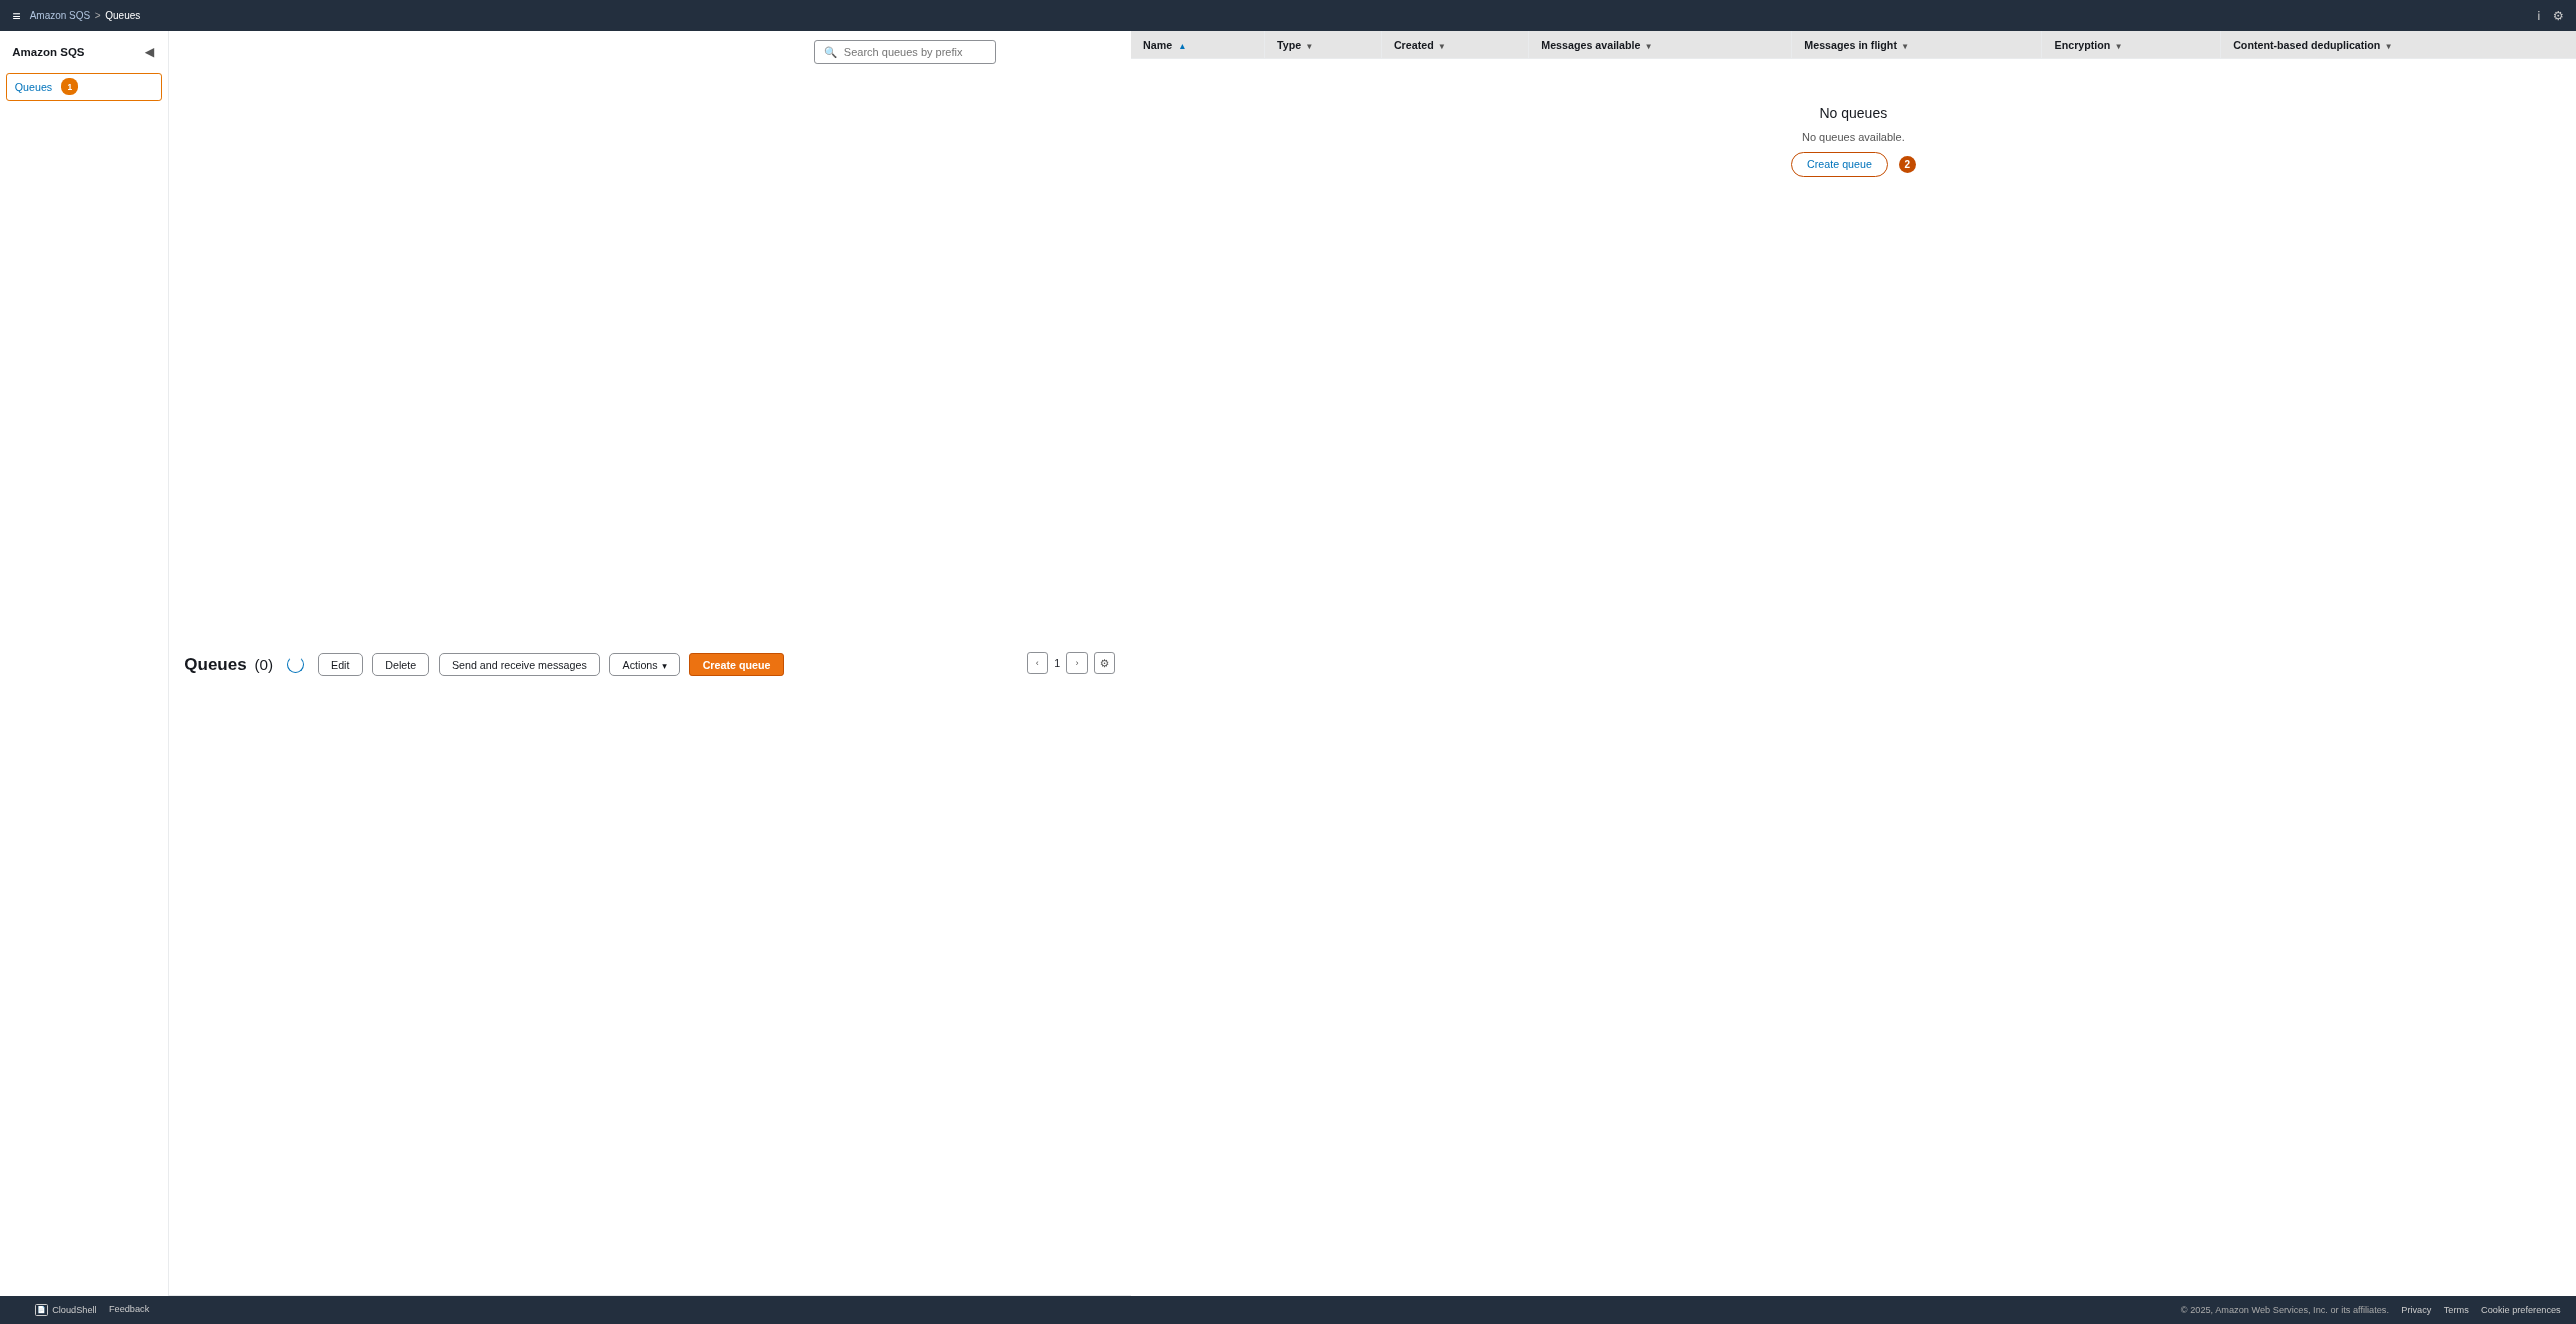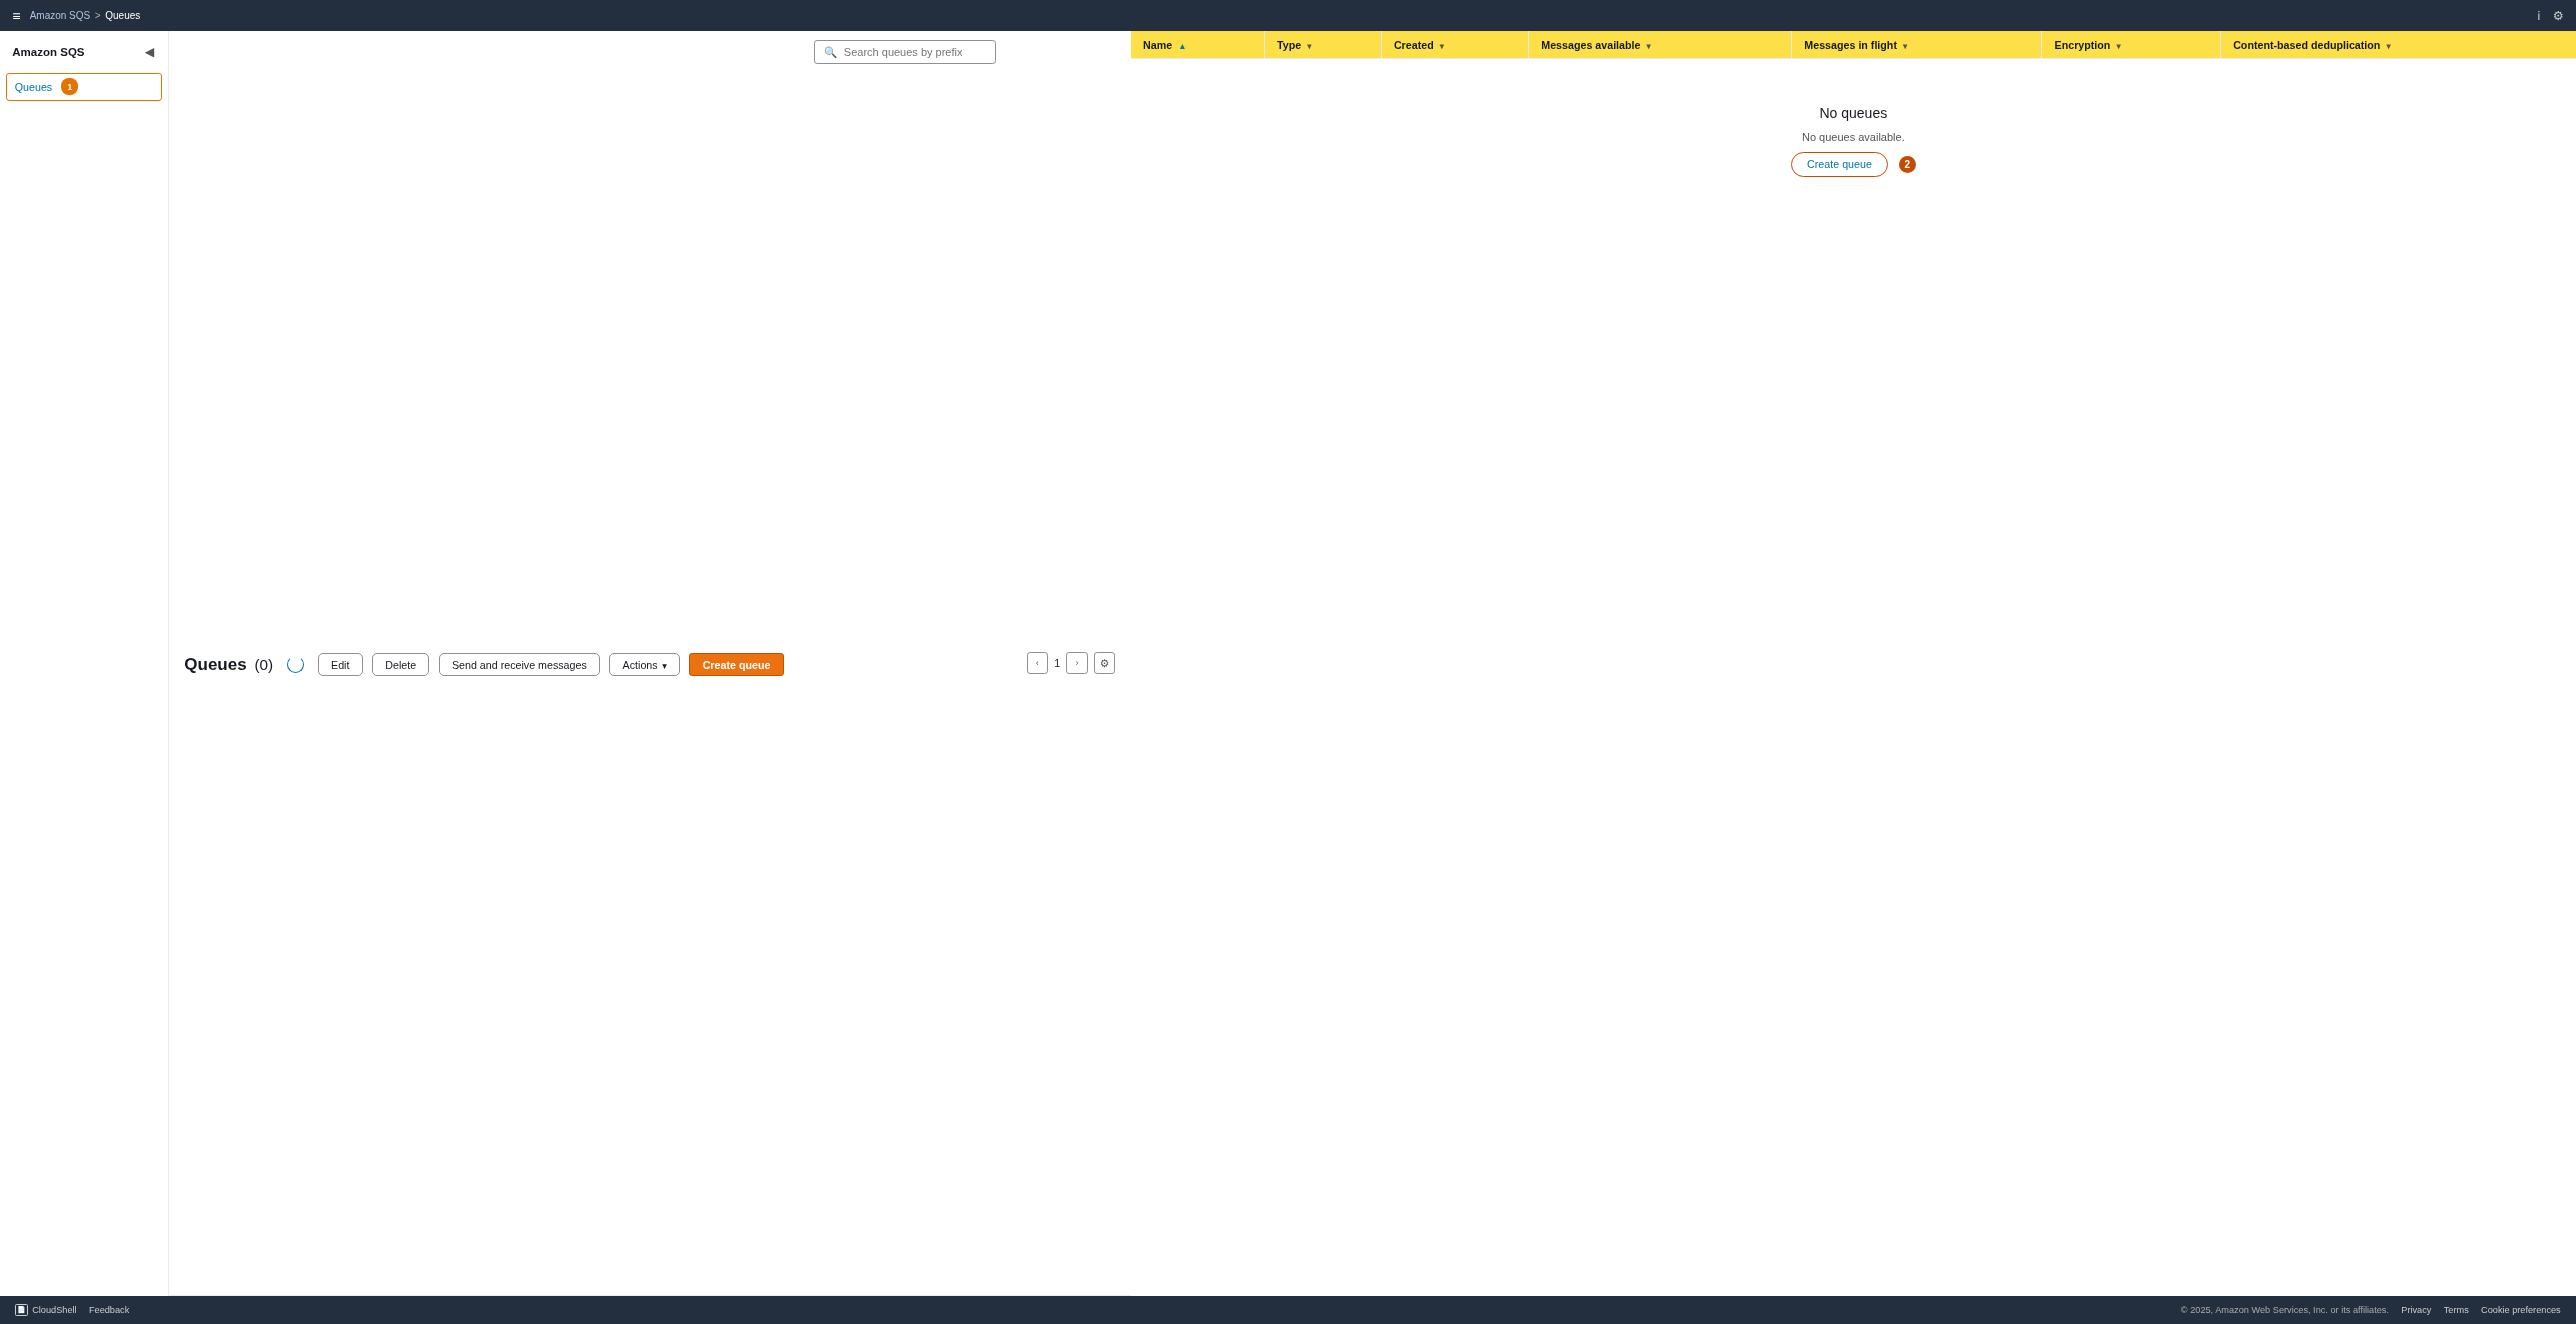--- a/index.html
+++ b/index.html
@@ -220,21 +220,21 @@
       color: #555;
     }
 
     table {
       width: 100%;
       border-collapse: collapse;
       font-size: 10.7px;
     }
     thead tr {
       border-bottom: 1.5px solid #e9ebed;
-      background: #fde047;
+      background: #e5e5e5;
     }
     thead th {
       padding: 7.7px 12.3px;
       text-align: left;
       font-weight: 600;
       color: #16191f;
       white-space: nowrap;
       border-right: 0.8px solid #e9ebed;
     }
     thead th:last-child { border-right: none; }
@@ -287,21 +287,21 @@
     .footer {
       background: #232f3e;
       color: #aaa;
       font-size: 9.2px;
       padding: 7.7px 15.3px;
       display: flex;
       align-items: center;
       justify-content: space-between;
       flex-shrink: 0;
     }
-    .footer-left { display: flex; align-items: center; gap: 12.3px; }
+    .footer-left { display: flex; gap: 12.3px; margin-left: 20px; }
     .footer-right { display: flex; align-items: center; gap: 12.3px; }
     .footer a { color: #ccc; text-decoration: none; }
     .cloudshell-btn {
       display: flex;
       align-items: center;
       gap: 4.6px;
       background: none;
       border: none;
       color: #ccc;
       cursor: pointer;

